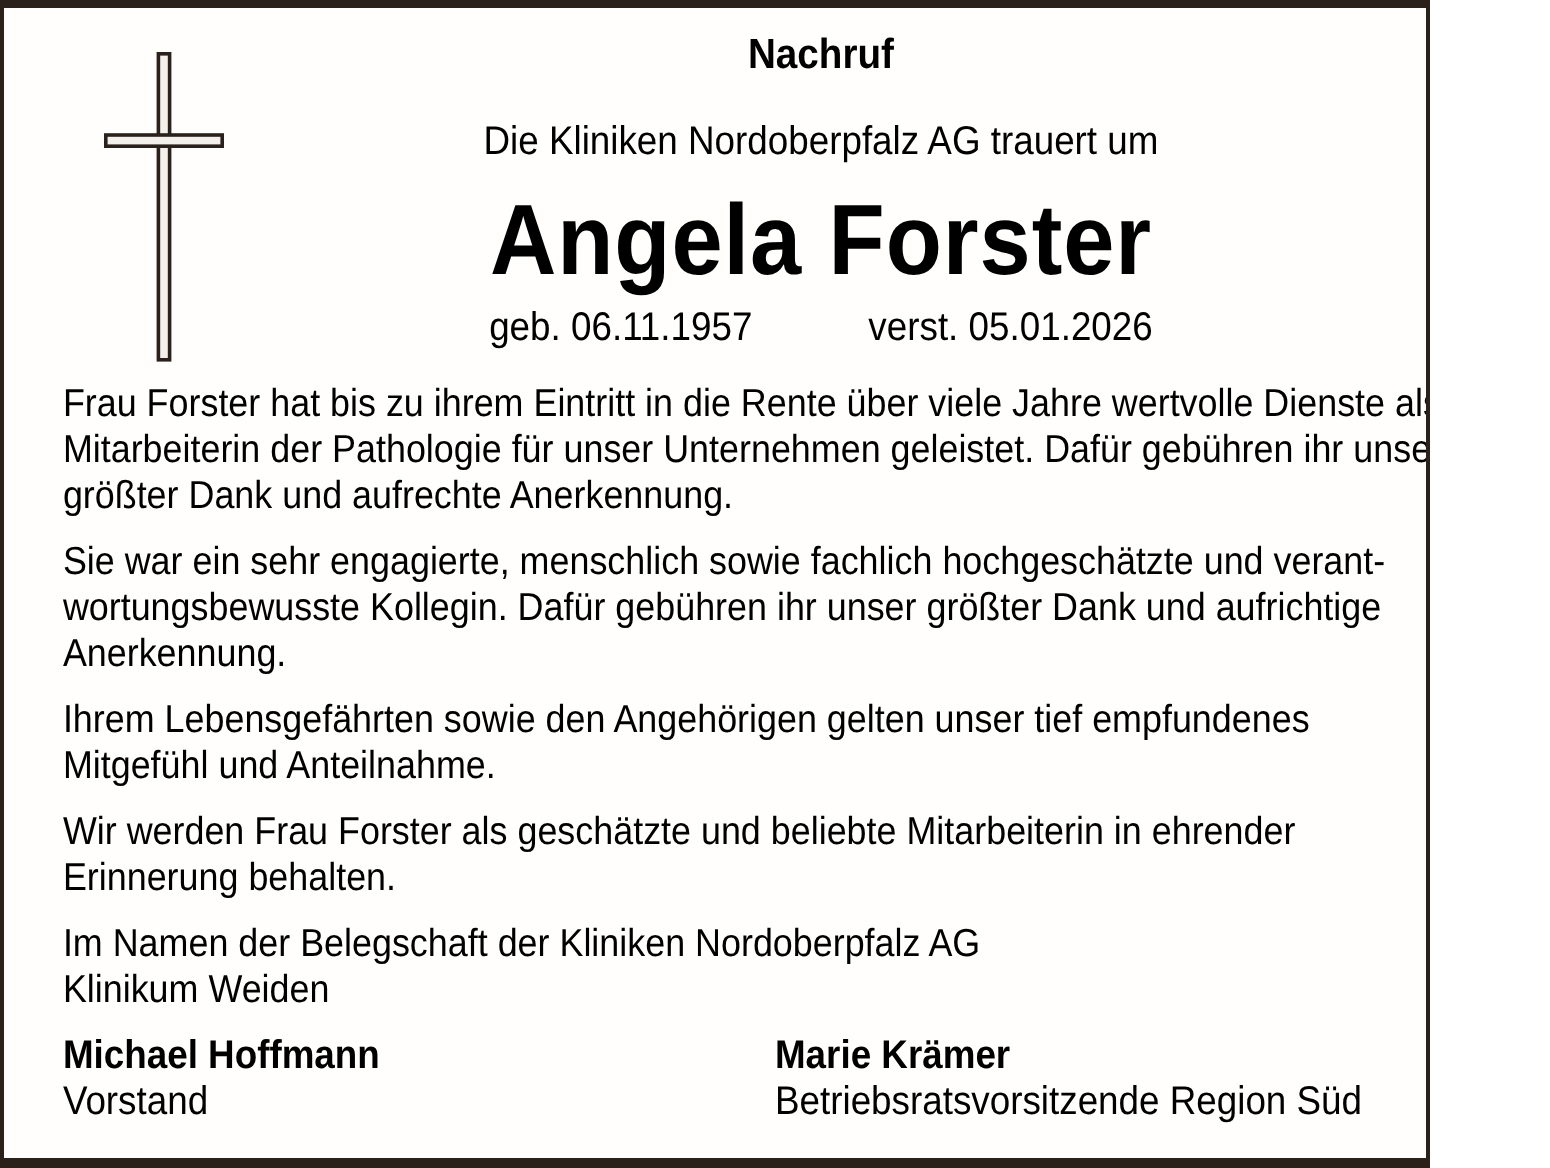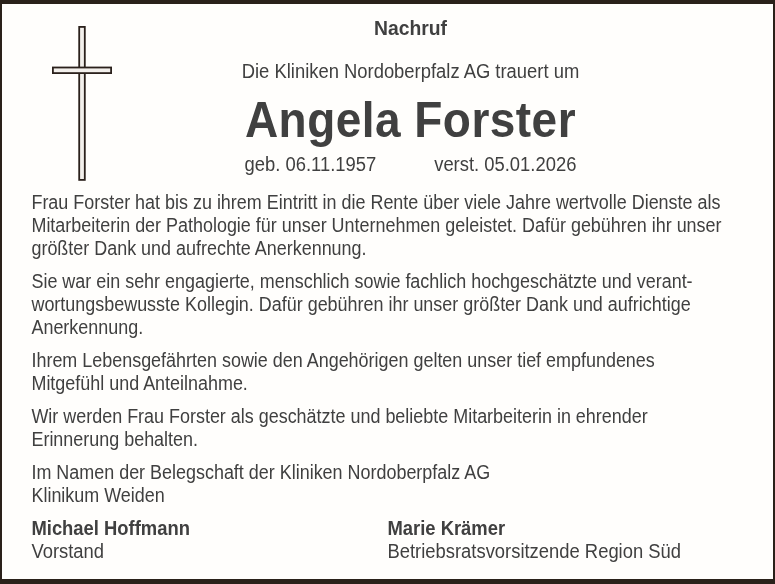--- a/index.html
+++ b/index.html
@@ -1,29 +1,29 @@
 <!DOCTYPE html>
 <html><head>
 <meta charset="utf-8">
 <style>
   html, body { margin: 0; padding: 0; background: #ffffff; }
   body { font-family: "Liberation Sans", sans-serif; }
 
   .notice {
     position: relative;
-    width: 775px;
+    width: 715px;
     height: 584px;
     box-sizing: border-box;
     background: #fffefc;
     border-top: 4px solid #2a211a;
     border-bottom: 5px solid #2a211a;
     border-left: 2px solid #2a211a;
     border-right: 2px solid #2a211a;
     overflow: hidden;
-    color: #404040;
+    color: #000000;
   }
 
   
   .squeeze {
     width: 842px;              
     transform: scaleX(0.92);
     transform-origin: 0 0;
     box-sizing: border-box;
     padding: 0 32px;
   }

